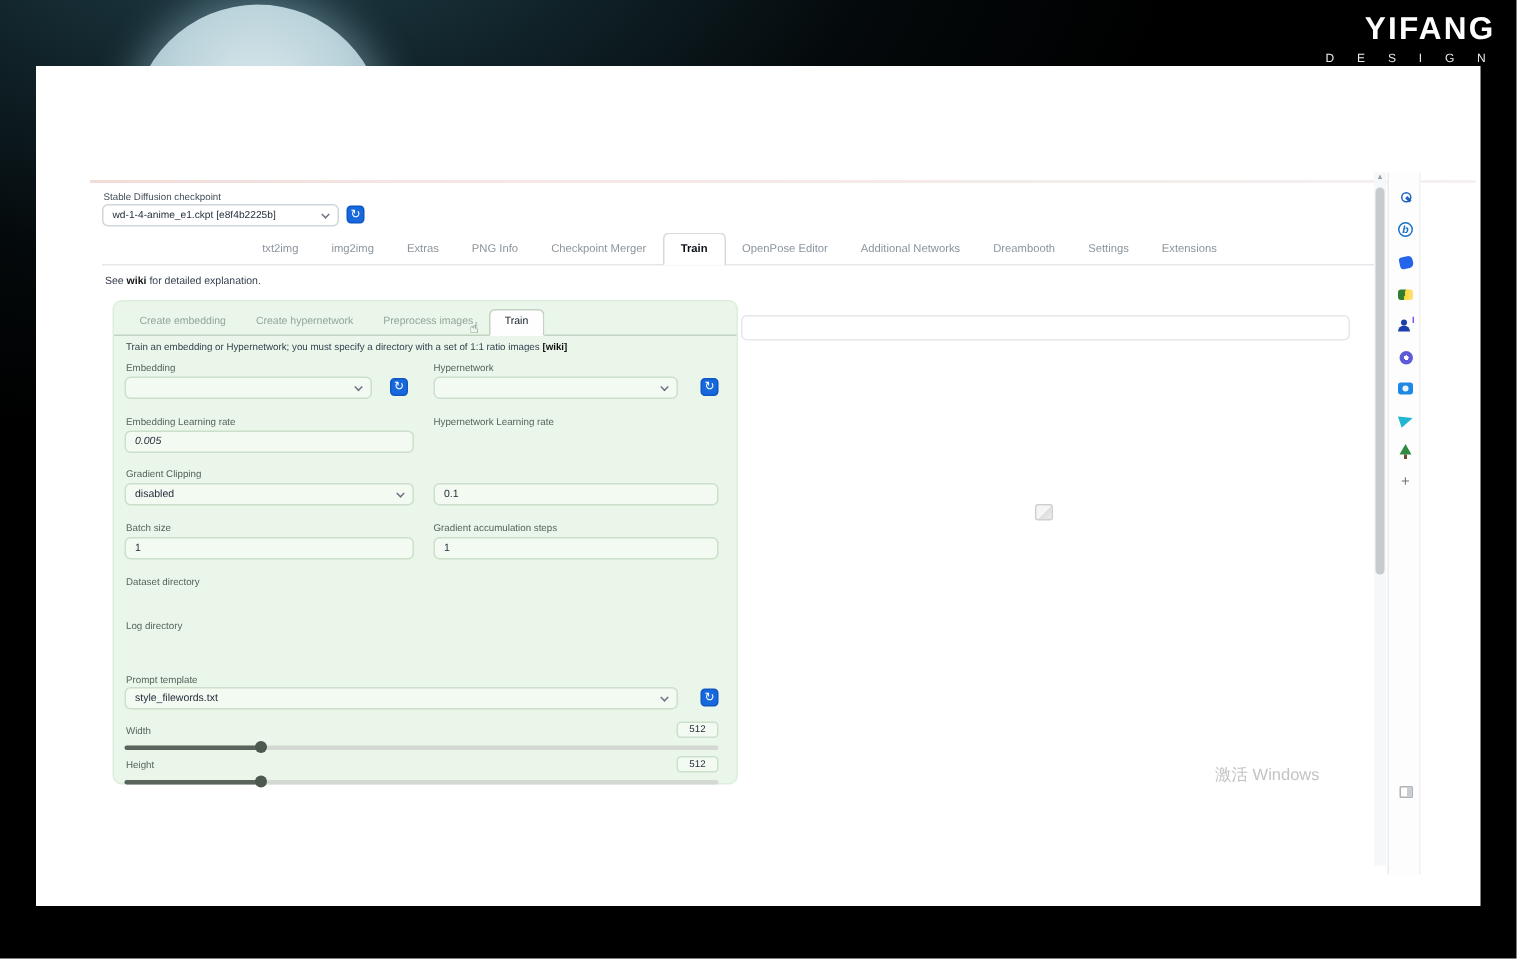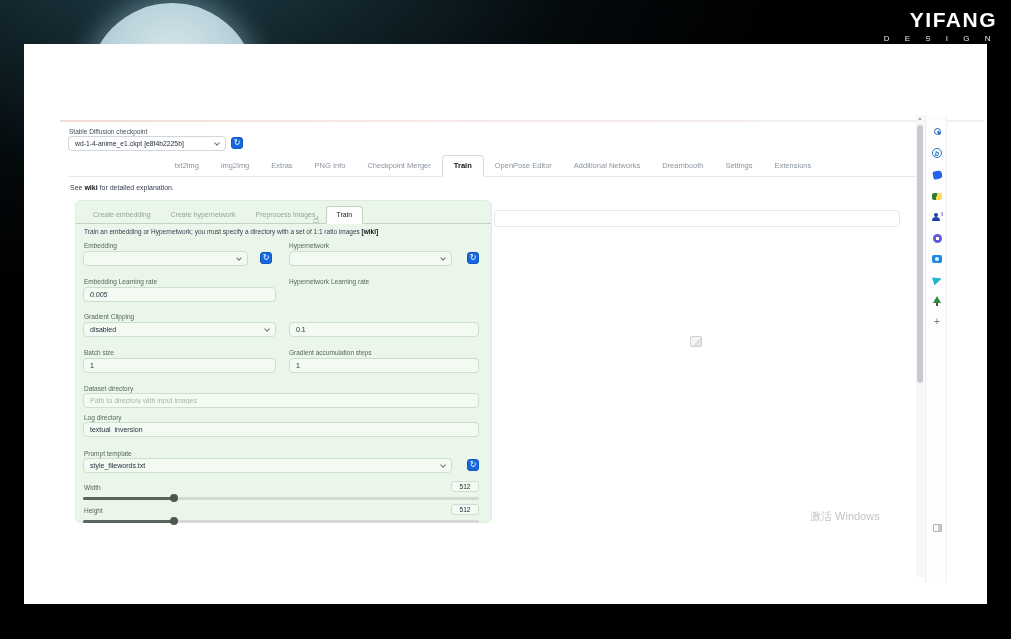--- a/index.html
+++ b/index.html
@@ -191,24 +191,22 @@
         <span class="chev"></span>
       </div>
       <input class="ginput" style="left: 213px; top: 121px; width: 190px;" value="0.1">
 
       <div class="glabel" style="left:8px; top:148px;">Batch size</div>
       <input class="ginput" style="left: 7px; top: 157px; width: 193px;" value="1">
       <div class="glabel" style="left:213px; top:148px;">Gradient accumulation steps</div>
       <input class="ginput" style="left: 213px; top: 157px; width: 190px;" value="1">
 
       <div class="glabel" style="left:8px; top:184px;">Dataset directory</div>
-      <input class="ginput" style="left: 7px; top: 192px; width: 396px;" placeholder="Path to directory with input images">
 
       <div class="glabel" style="left:8px; top:213px;">Log directory</div>
-      <input class="ginput" style="left: 7px; top: 221px; width: 396px;" value="textual_inversion">
 
       <div class="glabel" style="left:8px; top:249px;">Prompt template</div>
       <div class="gdrop" style="left:7px; top:257px; width:369px;">
         <span class="val">style_filewords.txt</span>
         <span class="chev"></span>
       </div>
       <button class="refresh-btn" style="left:391px; top:258px;">
         <span>↻</span>
       </button>
 

